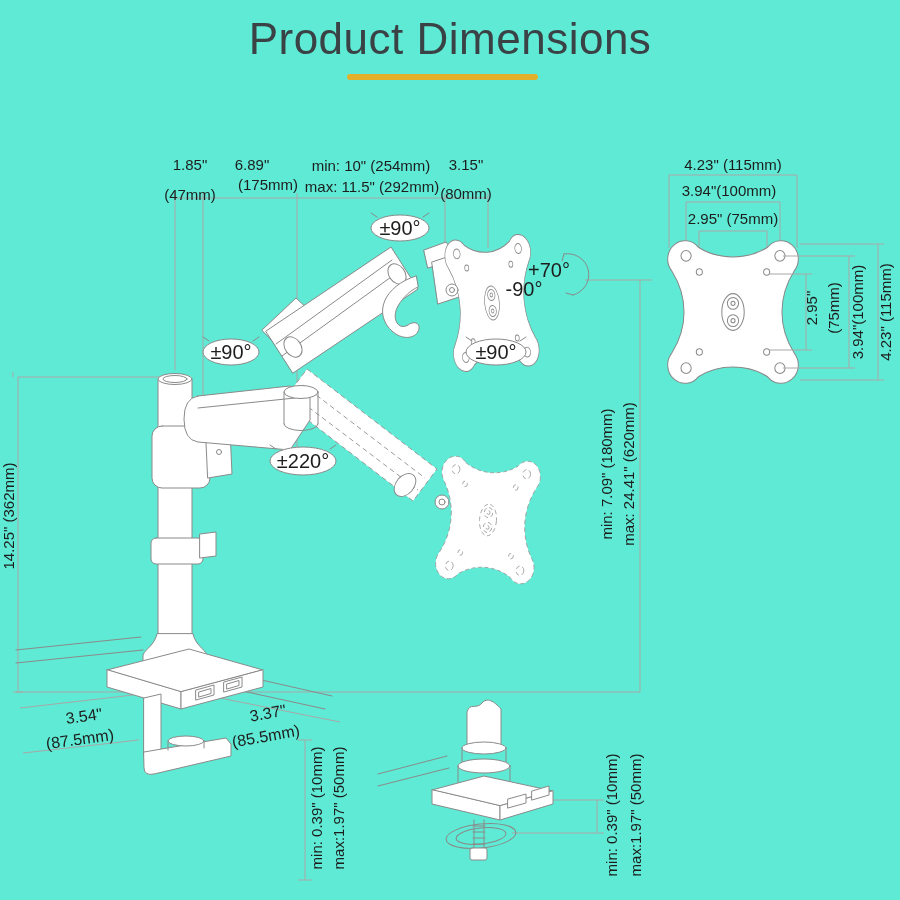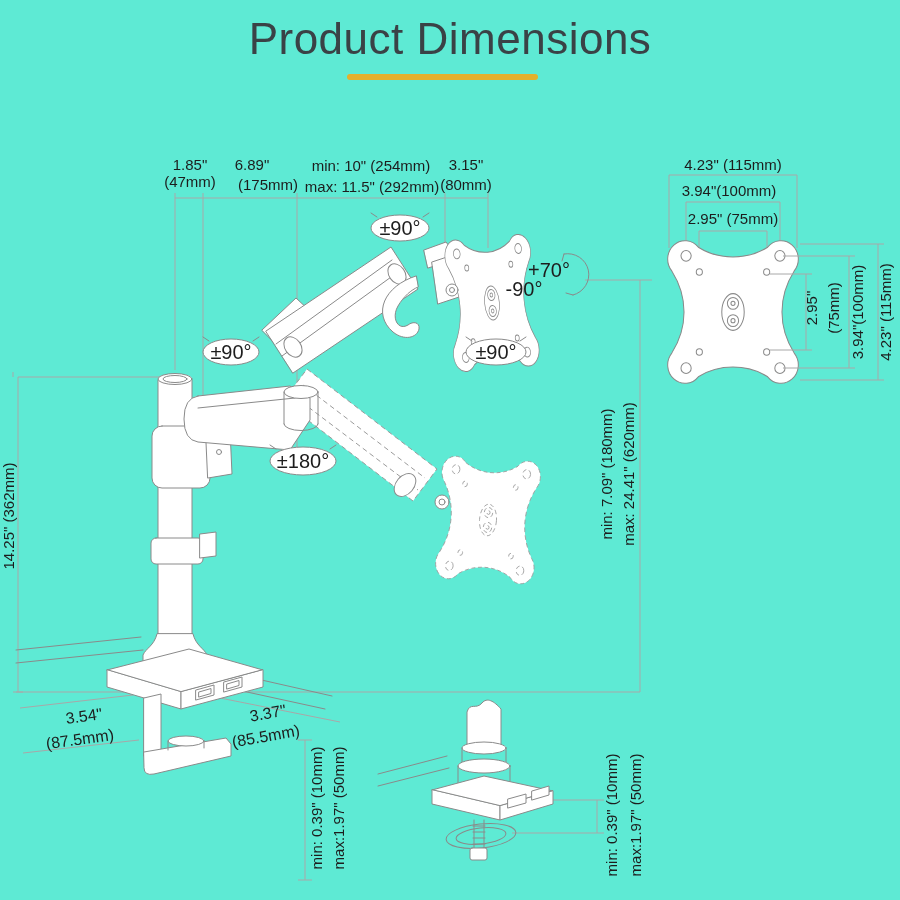--- a/index.html
+++ b/index.html
@@ -185,35 +185,35 @@
       <path class="part" d="M508,799 L526,794 L526,803 L508,808 Z"></path>
       <path class="part" d="M532,791 L549,786 L549,795 L532,800 Z"></path>
       <path class="partn" d="M474,820 V850 M484,820 V850 M473,826 H485 M473,832 H485 M473,838 H485 M473,844 H485"></path>
       <ellipse class="partn" cx="481" cy="836" rx="35" ry="12" transform="rotate(-6 481 836)"></ellipse>
       <ellipse class="partn" cx="481" cy="836" rx="25" ry="8" transform="rotate(-6 481 836)"></ellipse>
       <rect class="part" x="470" y="848" width="17" height="12" rx="2"></rect>
     </g>
   </svg>
 
   <div class="lbl" style="left:190px;top:165px">1.85"</div>
-  <div class="lbl" style="left:190px;top:182px">(47mm)</div>
+  <div class="lbl" style="left:190px;top:195px">(47mm)</div>
   <div class="lbl" style="left:252px;top:165px">6.89"</div>
   <div class="lbl" style="left:268px;top:185px">(175mm)</div>
   <div class="lbl" style="left:371px;top:166px">min: 10" (254mm)</div>
   <div class="lbl" style="left:372px;top:187px">max: 11.5" (292mm)</div>
   <div class="lbl" style="left:466px;top:165px">3.15"</div>
-  <div class="lbl" style="left:466px;top:185px">(80mm)</div>
+  <div class="lbl" style="left:466px;top:194px">(80mm)</div>
 
   <div class="lbl rot" style="left:9px;top:516px">14.25" (362mm)</div>
   <div class="lbl rot" style="left:607px;top:474px">min: 7.09" (180mm)</div>
   <div class="lbl rot" style="left:629px;top:474px">max: 24.41" (620mm)</div>
 
   <div class="lbl ang" style="left:400px;top:228px">±90°</div>
   <div class="lbl ang" style="left:231px;top:352px">±90°</div>
-  <div class="lbl ang" style="left:303px;top:461px">±180°</div>
+  <div class="lbl ang" style="left:303px;top:461px">±220°</div>
   <div class="lbl ang" style="left:496px;top:352px">±90°</div>
   <div class="lbl ang" style="left:549px;top:270px">+70°</div>
   <div class="lbl ang" style="left:524px;top:289px">-90°</div>
 
   <div class="lbl" style="left:733px;top:165px">4.23" (115mm)</div>
   <div class="lbl" style="left:729px;top:191px">3.94"(100mm)</div>
   <div class="lbl" style="left:733px;top:219px">2.95" (75mm)</div>
   <div class="lbl rot" style="left:812px;top:308px">2.95"</div>
   <div class="lbl rot" style="left:834px;top:308px">(75mm)</div>
   <div class="lbl rot" style="left:858px;top:312px">3.94"(100mm)</div>

